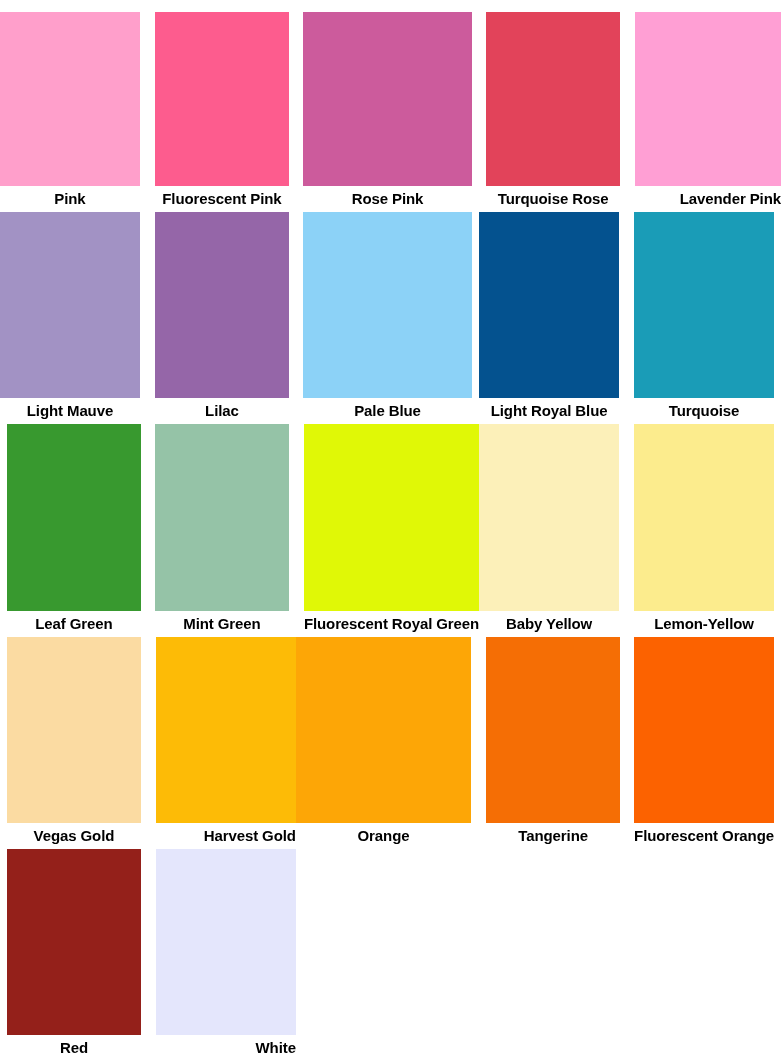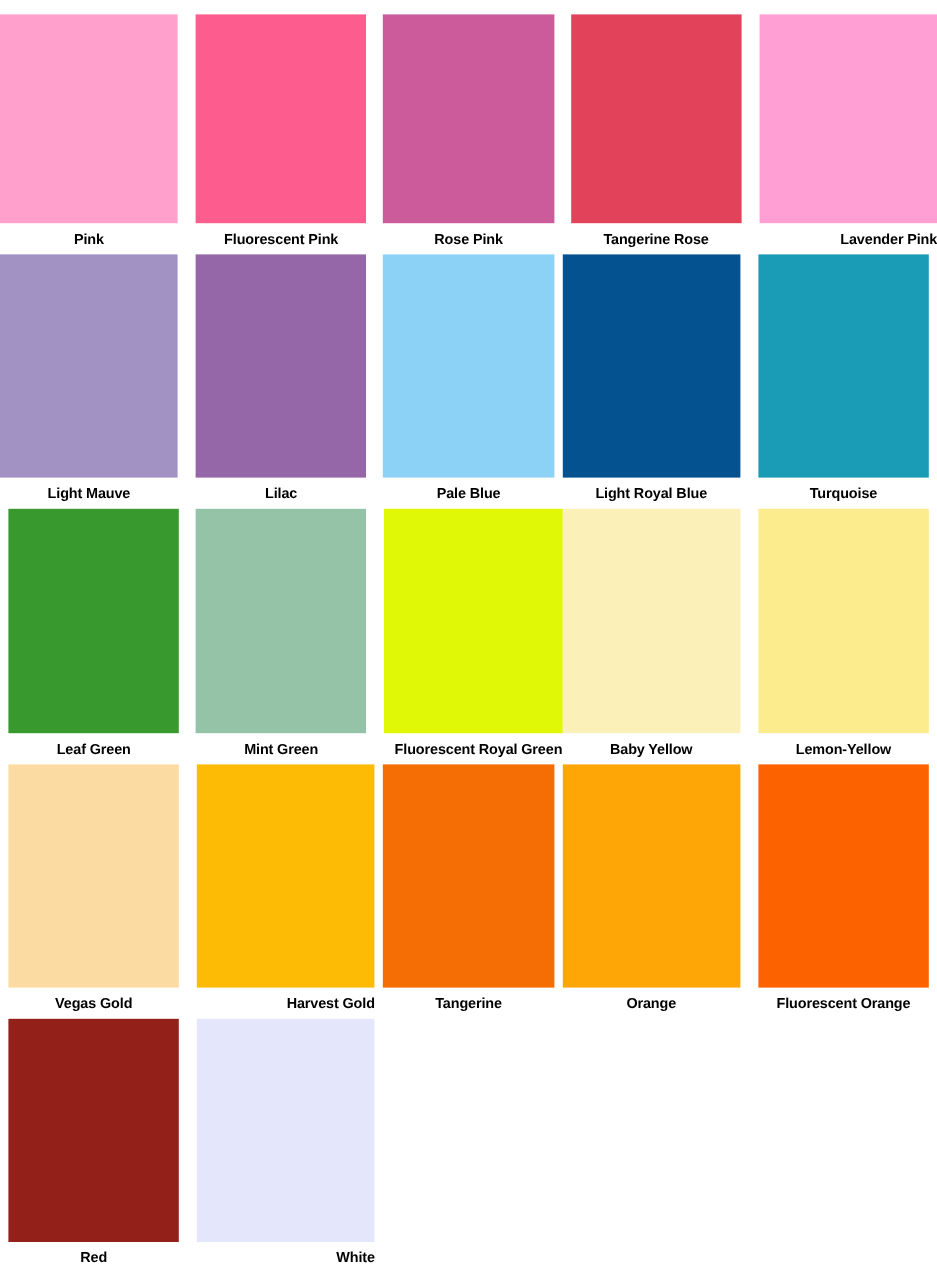--- a/index.html
+++ b/index.html
@@ -48,21 +48,21 @@
     width: 100%;
     min-height: 0;
     box-sizing: border-box;
   }
 
   .swatch-label {
     flex: 0 0 auto;
     height: 26px;
     line-height: 26px;
     text-align: center;
-    font-size: 12px;
+    font-size: 15px;
     font-weight: bold;
     color: #000000;
     white-space: nowrap;
     letter-spacing: -0.1px;
     font-family: "Liberation Sans", sans-serif;
   }
 
   
   .row-4 .swatch-label { height: 26px; }
 </style>
@@ -78,21 +78,21 @@
   <div class="swatch-cell row-0 col-1">
     <div class="swatch-chip" style="background-color: rgb(253, 92, 142);"></div>
     <div class="swatch-label">Fluorescent Pink</div>
   </div>
   <div class="swatch-cell row-0 col-2">
     <div class="swatch-chip" style="background-color: rgb(204, 91, 156);"></div>
     <div class="swatch-label">Rose Pink</div>
   </div>
   <div class="swatch-cell row-0 col-3">
     <div class="swatch-chip" style="background-color: rgb(226, 67, 90);"></div>
-    <div class="swatch-label">Tangerine Rose</div>
+    <div class="swatch-label">Turquoise Rose</div>
   </div>
   <div class="swatch-cell row-0 col-4">
     <div class="swatch-chip" style="background-color: rgb(255, 159, 212);"></div>
     <div class="swatch-label">Lavender Pink</div>
   </div>
 
   <div class="swatch-cell row-1 col-0">
     <div class="swatch-chip" style="background-color: rgb(162, 146, 196);"></div>
     <div class="swatch-label">Light Mauve</div>
   </div>
@@ -136,27 +136,27 @@
   </div>
   <div class="swatch-cell row-3 col-3">
     <div class="swatch-chip" style="background-color: rgb(251, 219, 162);"></div>
     <div class="swatch-label">Vegas Gold</div>
   </div>
   <div class="swatch-cell row-3 col-4">
     <div class="swatch-chip" style="background-color: rgb(253, 187, 6);"></div>
     <div class="swatch-label">Harvest Gold</div>
   </div>
 
+  <div class="swatch-cell row-4 col-0">
+    <div class="swatch-chip" style="background-color: rgb(253, 166, 6);"></div>
+    <div class="swatch-label">Orange</div>
+  </div>
   <div class="swatch-cell row-4 col-1">
     <div class="swatch-chip" style="background-color: rgb(245, 110, 5);"></div>
     <div class="swatch-label">Tangerine</div>
-  </div>
-  <div class="swatch-cell row-4 col-0">
-    <div class="swatch-chip" style="background-color: rgb(253, 166, 6);"></div>
-    <div class="swatch-label">Orange</div>
   </div>
   <div class="swatch-cell row-4 col-2">
     <div class="swatch-chip" style="background-color: rgb(252, 98, 0);"></div>
     <div class="swatch-label">Fluorescent Orange</div>
   </div>
   <div class="swatch-cell row-4 col-3">
     <div class="swatch-chip" style="background-color: rgb(148, 32, 26);"></div>
     <div class="swatch-label">Red</div>
   </div>
   <div class="swatch-cell row-4 col-4">

